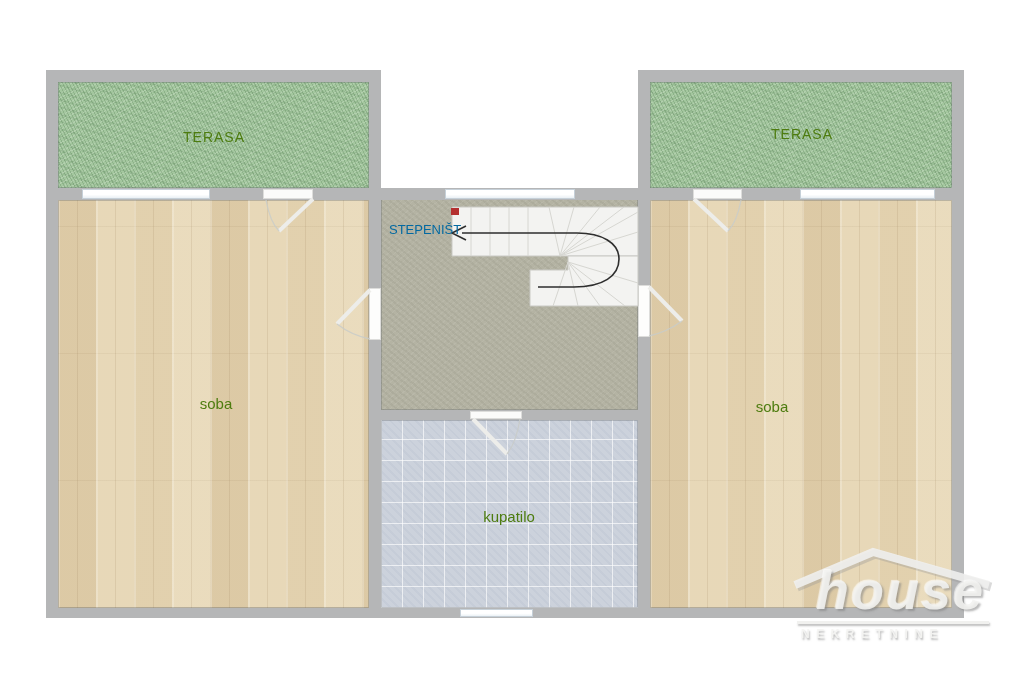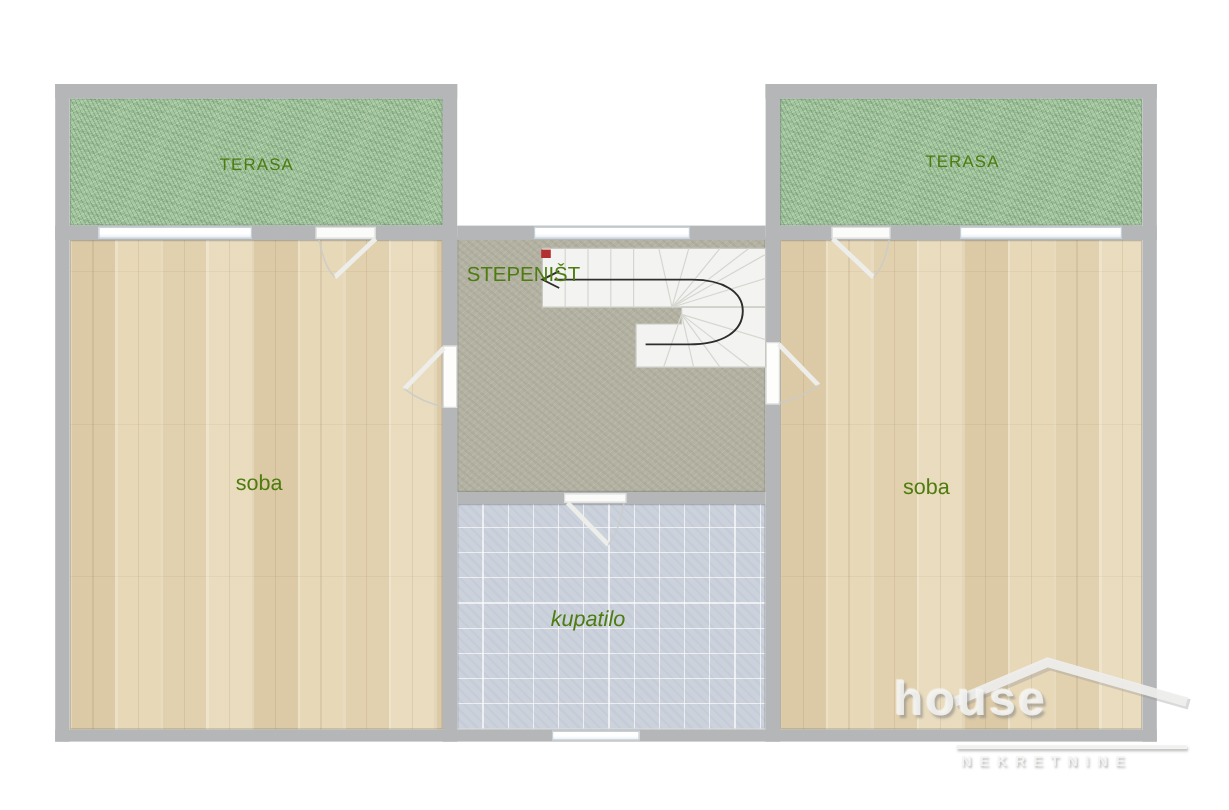--- a/index.html
+++ b/index.html
@@ -65,35 +65,36 @@
   #win-terrace-right{left:800px;top:189px;width:135px;height:10px;}
   #door-room-left   {left:369px;top:288px;width:12px;height:52px;background:#fdfdfc;}
   #door-room-right  {left:638px;top:285px;width:12px;height:52px;background:#fdfdfc;}
   #door-bath        {left:470px;top:411px;width:52px;height:8px;}
   #win-bath         {left:460px;top:609px;width:73px;height:8px;}
   
   #overlay{position:absolute;left:0;top:0;z-index:4;pointer-events:none;}
   
   .lbl{position:absolute;z-index:5;color:#4d7c0f;transform:translate(-50%,-50%);white-space:nowrap;}
   .lbl-caps{font-size:14px;letter-spacing:1px;}
-  .lbl-small{font-size:18px;}
+  .lbl-small{font-size:15px;}
   #lbl-terrace-left {left:214px;top:137px;}
   #lbl-terrace-right{left:802px;top:134px;}
   #lbl-room-left {left:216px;top:403px;}
   #lbl-room-right{left:772px;top:406px;}
-  #lbl-bath{left:490px;top:516px;font-style:italic;}
-  #lbl-stairs{left:389px;top:229px;transform:translate(0,-50%);font-size:17px;color:#4d7c0f;}
+  #lbl-bath{left:509px;top:516px;}
+  #lbl-stairs{left:389px;top:229px;transform:translate(0,-50%);font-size:13px;color:#0369a1;}
   
   #watermark{position:absolute;left:0;top:0;z-index:6;pointer-events:none;}
   #wm-roof{position:absolute;left:770px;top:538px;}
   #wm-house{
-    position:absolute;left:745px;top:563px;
-    font-size:40px;font-weight:bold;letter-spacing:2px;line-height:1;
+    position:absolute;left:816px;top:563px;
+    font-size:54px;font-weight:bold;letter-spacing:2px;line-height:1;
     color:rgba(242,242,240,.88);
     text-shadow:2px 2px 2px rgba(130,130,130,.55), -1px -1px 1px rgba(255,255,255,.65);
+    font-style:italic;
   }
   #wm-line{
     position:absolute;left:797px;top:621px;width:192px;height:3px;
     background:rgba(240,240,238,.92);box-shadow:1px 2px 2px rgba(130,130,130,.5);
   }
   #wm-sub{
     position:absolute;left:801px;top:627px;
     font-size:12px;font-weight:bold;letter-spacing:6.5px;
     color:rgba(244,244,242,.92);
     text-shadow:1px 2px 2px rgba(130,130,130,.55);

